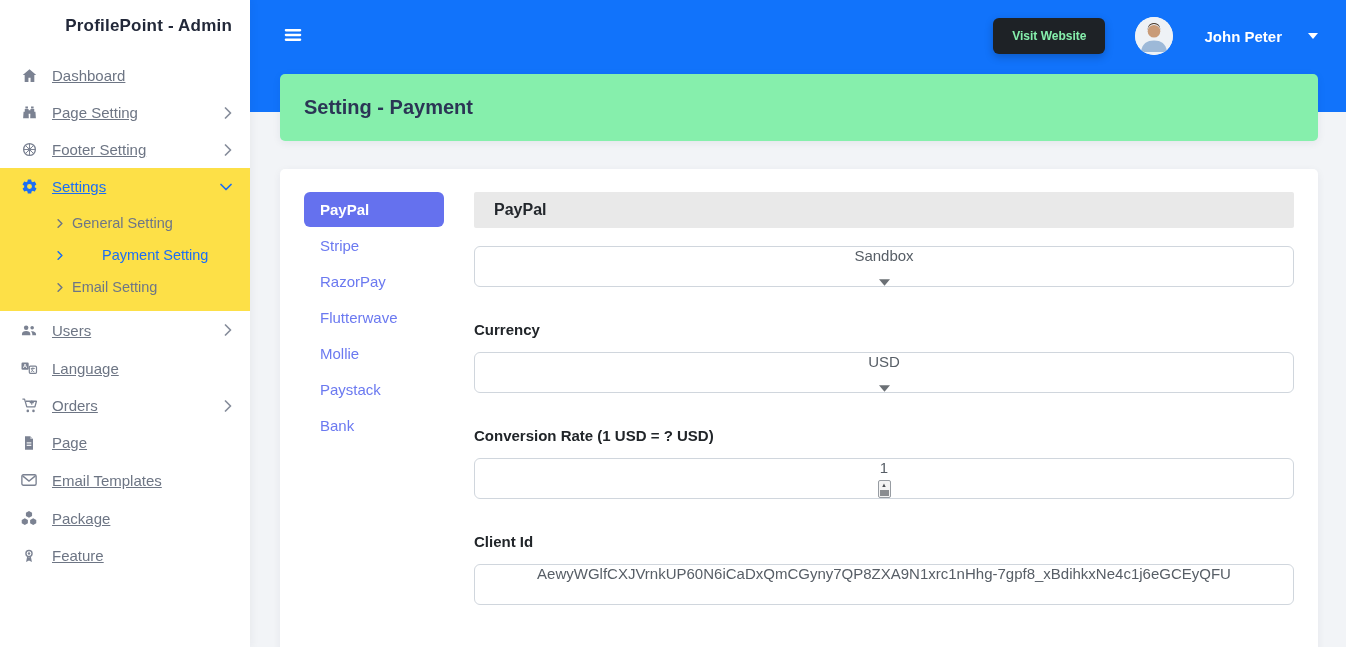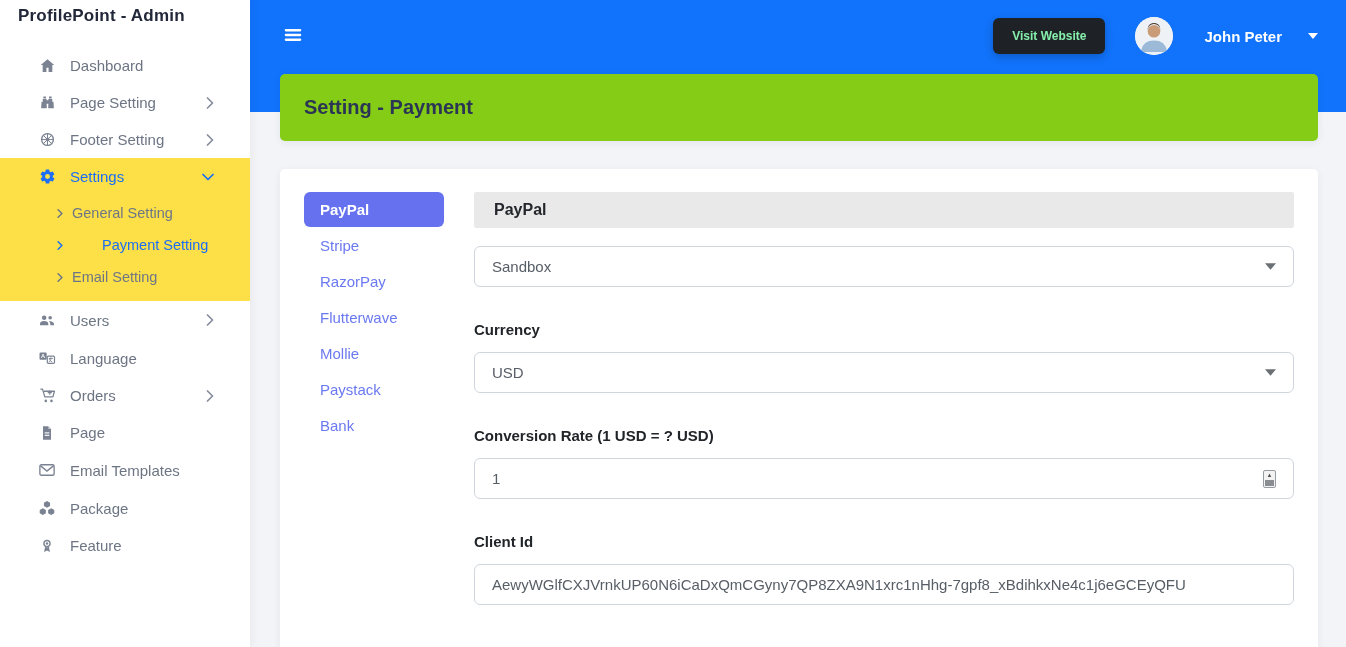--- a/index.html
+++ b/index.html
@@ -8,22 +8,22 @@
     --label-color:#212529; --sidebar-text:#6d7584; --field-text:#575e66;
     --panel-header-bg:#e9e9e9; --body-bg:#f2f4f7;
   }
   *{box-sizing:border-box;margin:0;padding:0;}
   html,body{width:1346px;height:647px;overflow:hidden;}
   body{font-family:"Liberation Sans","DejaVu Sans",sans-serif;background:var(--body-bg);}
   .app{display:flex;width:1346px;height:647px;}
 
   
   .sidebar{flex:0 0 250px;background:#fff;height:100%;box-shadow:2px 0 8px rgba(30,40,60,.05);position:relative;z-index:5;overflow:hidden;}
-  .brand{padding:6px 18px 21px 18px;font-size:17px;font-weight:700;color:#222839;letter-spacing:.2px;}
-  .nav-item{display:flex;align-items:center;padding:10px 36px;color:var(--sidebar-text);font-size:15px;cursor:pointer;}
+  .brand{padding:16px 18px 21px 18px;font-size:17px;font-weight:700;color:#222839;letter-spacing:.2px;text-align:right;}
+  .nav-item{display:flex;align-items:center;padding:10px 18px;color:var(--sidebar-text);font-size:15px;cursor:pointer;text-decoration:underline;}
   .nav-icon{width:22px;margin-right:12px;display:inline-flex;align-items:center;justify-content:center;color:#7b8292;}
   .nav-label{flex:1;}
   .nav-chevron{color:#868d9b;display:inline-flex;}
   .nav-group.open{background:#fde047;}
   .nav-item.active,.nav-item.active .nav-icon,.nav-item.active .nav-chevron{color:var(--sidebar-active-blue);}
   .submenu{padding:2px 0 8px 0;}
   .sub-item{display:flex;align-items:center;padding:8px 18px 8px 57px;font-size:14.5px;color:#6e7686;cursor:pointer;}
   .sub-chevron{display:inline-flex;margin-right:9px;}
   .sub-item.active{color:var(--sidebar-active-blue);gap:30px;}
 
@@ -32,33 +32,33 @@
   .topbar{height:112px;background:var(--topbar-blue);flex:0 0 112px;}
   .topbar-row{display:flex;align-items:center;padding:16px 28px 0 30px;height:56px;}
   .hamburger{background:none;border:none;color:#fff;cursor:pointer;display:inline-flex;padding:2px;}
   .spacer{flex:1;}
   .visit-btn{background:var(--dark-button-bg);color:#86efac;border:none;border-radius:6px;padding:11px 19px;font-size:12px;font-weight:700;font-family:inherit;cursor:pointer;box-shadow:0 3px 8px rgba(0,0,0,.22);}
   .user{display:flex;align-items:center;margin-left:30px;cursor:pointer;gap:19px;}
   .avatar{width:38px;height:38px;border-radius:50%;overflow:hidden;display:inline-flex;background:#eef2f6;}
   .user-name{color:#fff;font-weight:700;font-size:15px;margin-left:12px;}
   .user-caret{color:#fff;display:inline-flex;margin-left:7px;}
 
-  .title-card{background:#84cc16;border-radius:5px;margin:-38px 28px 0 30px;padding:22px 24px;box-shadow:0 2px 8px rgba(25,42,70,.07);position:relative;z-index:3;}
+  .title-card{background:#86efac;border-radius:5px;margin:-38px 28px 0 30px;padding:22px 24px;box-shadow:0 2px 8px rgba(25,42,70,.07);position:relative;z-index:3;}
   .title-card h1{font-size:20px;font-weight:700;color:var(--page-title-color);}
 
   .content-card{background:#fff;border-radius:5px;margin:28px 28px 0 30px;padding:23px 24px;box-shadow:0 2px 8px rgba(25,42,70,.06);display:flex;height:620px;}
   .tabs{width:140px;flex:0 0 140px;}
   .tab{display:block;padding:9px 16px;font-size:15px;color:var(--tab-link);border-radius:6px;margin-bottom:1px;cursor:pointer;}
   .tab.active{background:var(--tab-active-bg);color:#fff;font-weight:600;}
 
   .panel{flex:1;margin-left:30px;min-width:0;}
   .panel-header{background:var(--panel-header-bg);border-radius:2px;padding:9px 20px;font-size:16px;font-weight:600;color:#23272c;margin-bottom:18px;}
   .form-group{margin-bottom:34px;}
   .f-label{display:block;font-size:15px;font-weight:600;color:var(--label-color);margin-bottom:14px;}
-  .control{height:41px;border:1px solid #d0d6dd;border-radius:6px;background:#fff;display:flex;align-items:center;padding:0 17px;font-size:15px;color:var(--field-text);cursor:pointer;}
+  .control{height:41px;border:1px solid #d0d6dd;border-radius:6px;background:#fff;display:flex;align-items:center;padding:0 17px;font-size:15px;color:var(--field-text);cursor:pointer;flex-direction:column;}
   .control-value{flex:1;white-space:nowrap;overflow:hidden;}
   .adorn{display:inline-flex;align-items:center;color:#6b7075;}
   .num-spinner{width:13px;height:18px;border:1px solid #979ca2;border-radius:2px;display:flex;flex-direction:column;align-items:center;justify-content:flex-start;background:#f3f3f3;}
   .num-spinner .up{font-size:6px;line-height:8px;color:#4a4e52;}
   .num-spinner .dn{width:9px;height:6px;background:#8a8d91;margin-top:1px;}
 </style>
 </head>
 <body>
 
 <div class="app">

